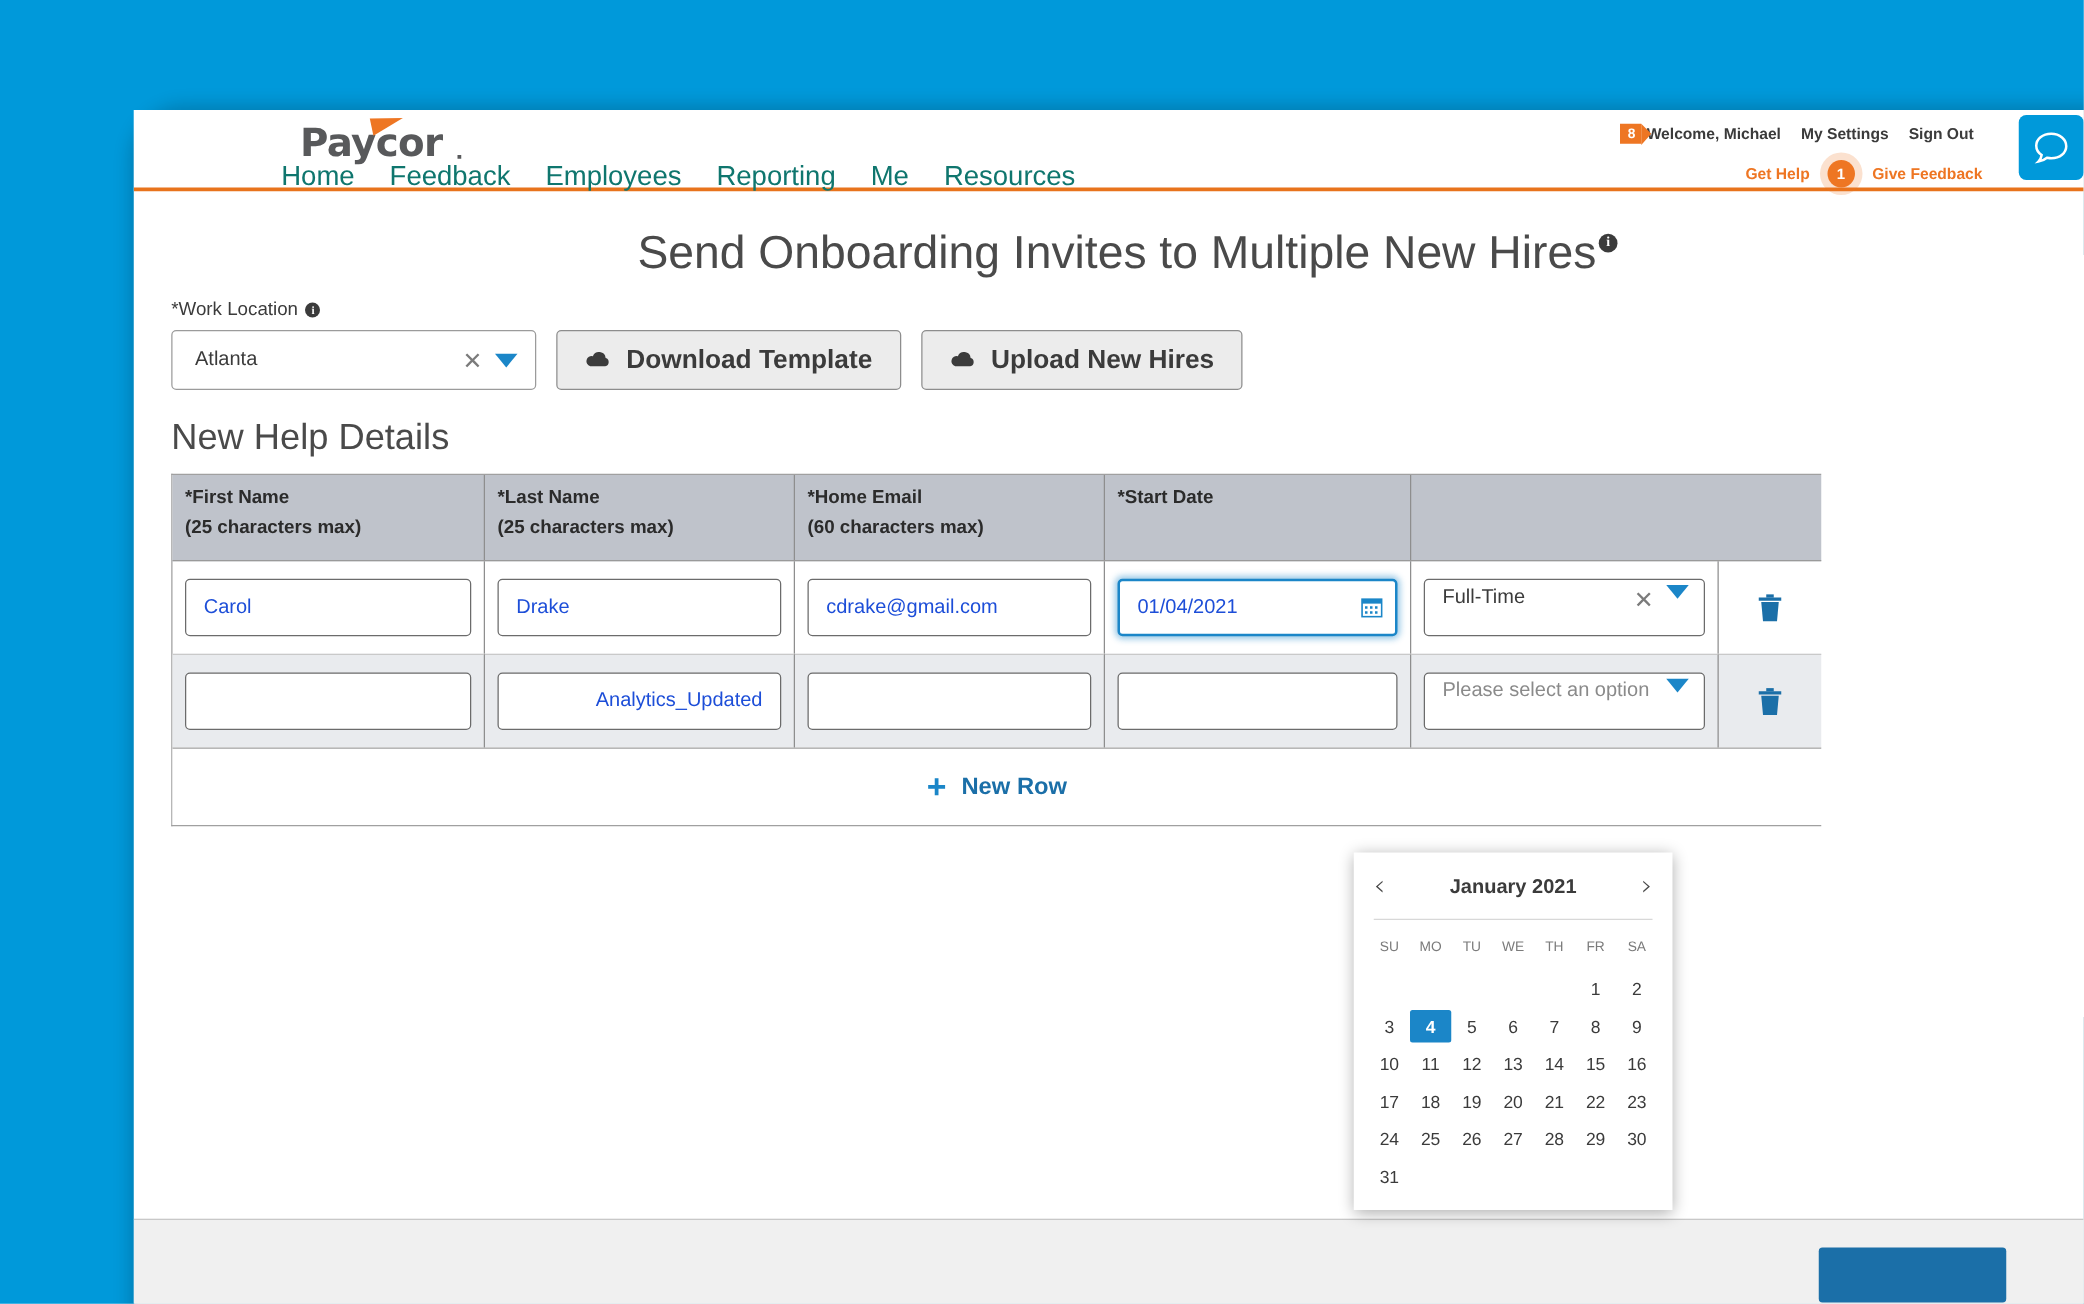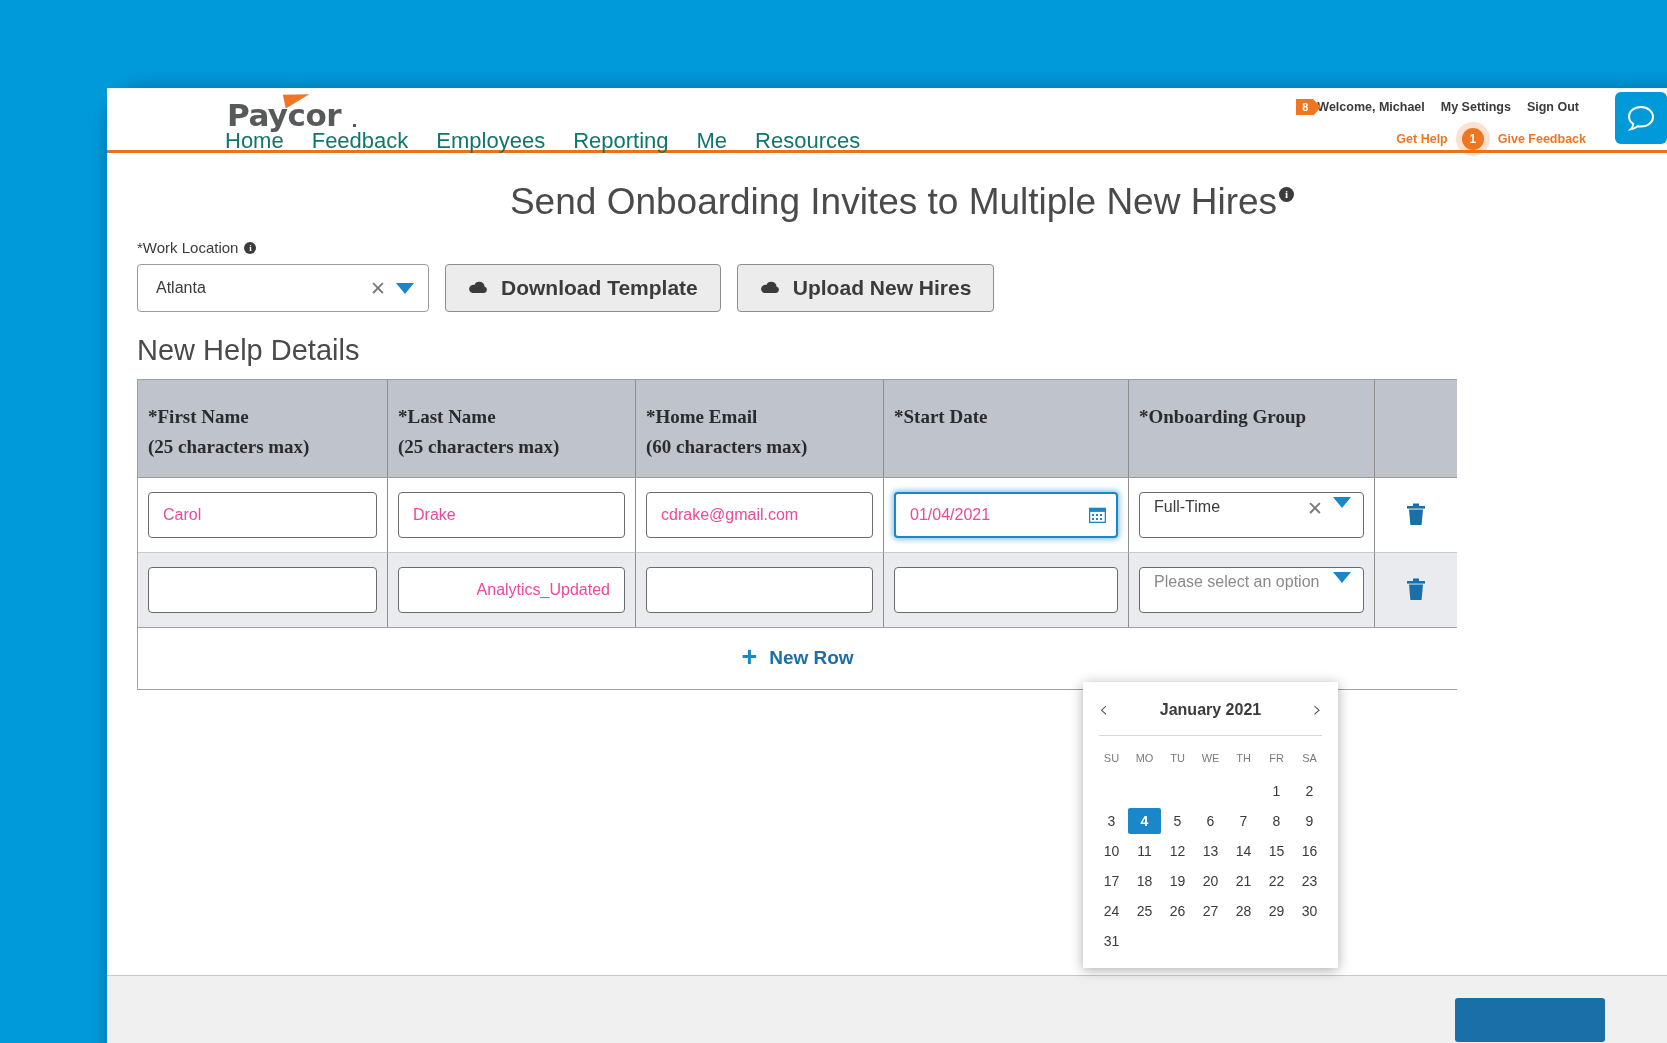--- a/index.html
+++ b/index.html
@@ -29,21 +29,21 @@
   }
 
   
   .app-header {
     position: relative;
     height: 65px;
     background: #ffffff;
     border-bottom: 3px solid #e8731c;
   }
   .logo-wrap {
-    position: absolute; left: 120px; top: 8px;
+    position: absolute; left: 133px; top: 8px;
     width: 130px; height: 38px;
   }
   .logo-text {
     font-family: "DejaVu Sans", sans-serif;
     font-size: 31px; font-weight: 700; color: #58595b;
     letter-spacing: -0.5px; line-height: 38px;
   }
   .logo-swoosh {
     position: absolute; left: 57px; top: -4px;
     width: 0; height: 0;
@@ -182,25 +182,24 @@
     border: 1px solid #a0a0a0;
     border-right: none;
     background: #fff;
   }
   .grid-head {
     display: flex;
     background: #bfc3cb;
     border-bottom: 1px solid #9a9a9a;
   }
   .grid-head .cell {
-    padding: 22px 0 14px 10px;
-    font-size: 19px; font-weight: 700; color: #2b2b2b;
+    padding: 6px 0 14px 10px;
+    font-size: 15px; font-weight: 700; color: #2b2b2b;
     border-right: 1px solid #8e8e8e;
     line-height: 1.6;
-    font-family: Liberation Serif, serif;
   }
   .c1 { width: 250px; }
   .c2 { width: 248px; }
   .c3 { width: 248px; }
   .c4 { width: 245px; }
   .c5 { width: 246px; }
   .c6 { width: 82px; border-right: none !important; }
 
   .grid-row { display: flex; align-items: stretch; }
   .grid-row .cell {
@@ -208,21 +207,21 @@
     display: flex; align-items: center;
     padding: 14px 10px;
   }
   .row-alt { background: #e9ebee; }
   .row-alt .cell { border-top: 1px solid #c9c9c9; }
 
   .inp {
     width: 100%; height: 46px;
     border: 1px solid #6b6b6b; border-radius: 4px;
     background: #fff;
-    font-size: 16px; color: #ec4899;
+    font-size: 16px; color: #1d4ed8;
     padding: 0 14px;
     font-family: "Liberation Sans", sans-serif;
     outline: none;
   }
   .inp.right { text-align: right; }
   .inp-focus {
     border: 2px solid #1b86c8;
     box-shadow: 0 0 5px 2px rgba(27,134,200,0.45);
   }
   .date-wrap { position: relative; width: 100%; }
@@ -405,24 +404,20 @@
         <div class="cell c2">
           <div>*Last Name</div>
           <div>(25 characters max)</div>
         </div>
         <div class="cell c3">
           <div>*Home Email</div>
           <div>(60 characters max)</div>
         </div>
         <div class="cell c4">
           <div>*Start Date</div>
-          <div></div>
-        </div>
-        <div class="cell c5">
-          <div>*Onboarding Group</div>
           <div></div>
         </div>
         <div class="cell c6"></div>
       </div>
 
       <div class="grid-row">
         <div class="cell c1">
           <input class="inp" value="Carol" style="">
         </div>
         <div class="cell c2">

